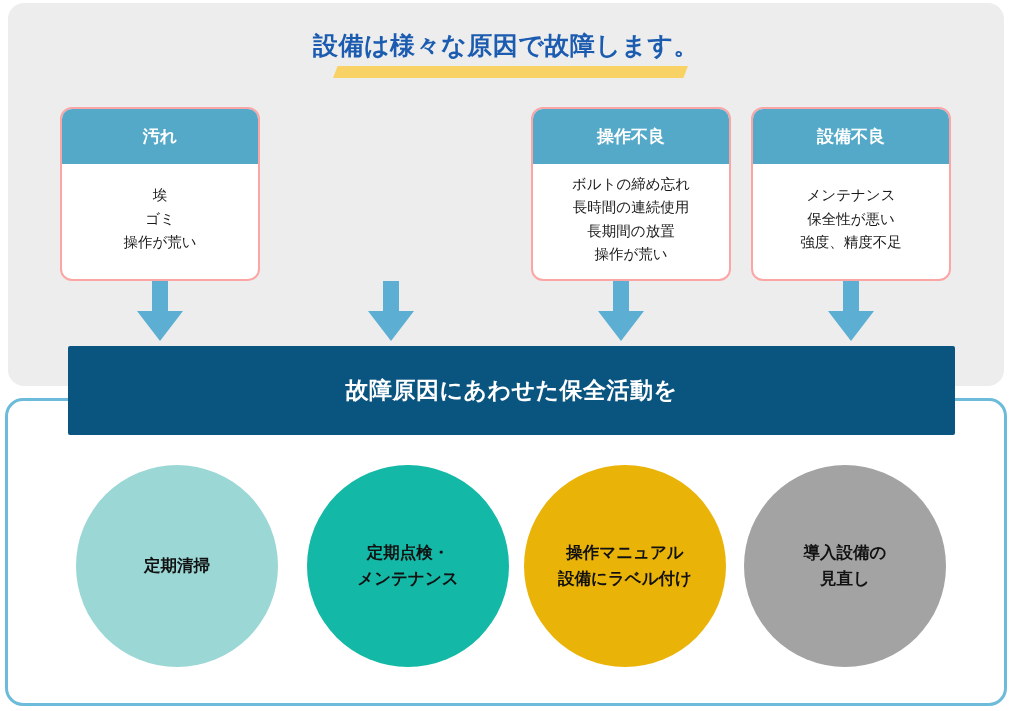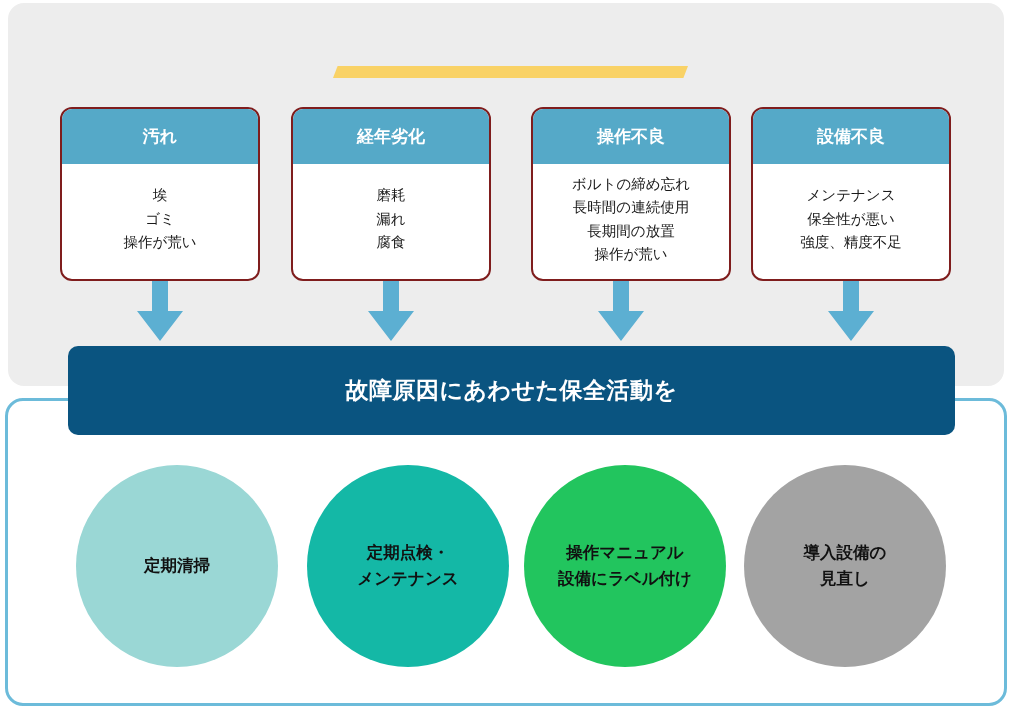--- a/index.html
+++ b/index.html
@@ -68,21 +68,21 @@
     clip-path: polygon(1.3% 0%, 100% 0%, 98.7% 100%, 0% 100%);
   }
 
   
   .card {
     position: absolute;
     top: 107px;
     width: 200px;
     height: 174px;
     background: #ffffff;
-    border: 2px solid #7f1d1d;
+    border: 2px solid #fca5a5;
     border-radius: 12px;
     box-sizing: border-box;
     overflow: hidden;
     display: flex;
     flex-direction: column;
   }
   .card-header {
     background: #55a9c8;
     color: #ffffff;
     font-size: 17px;
@@ -119,21 +119,21 @@
   .arrow svg { display: block; }
 
   
   .banner {
     position: absolute;
     left: 68px;
     top: 346px;
     width: 887px;
     height: 89px;
     background: #0a5480;
-    border-radius: 10px;
+    border-radius: 2px;
     color: #ffffff;
     font-size: 23px;
     font-weight: bold;
     display: flex;
     align-items: center;
     justify-content: center;
     letter-spacing: 0.5px;
   }
 
   
@@ -158,39 +158,34 @@
 </style>
 </head>
 <body>
 
 <div id="canvas">
 
   <div class="gray-panel"></div>
 
   <div class="white-panel"></div>
 
+  <div class="title-wrap">
+    <span class="title-text">設備は様々な原因で故障します。</span>
+  </div>
   <div class="title-underline"></div>
 
   <div class="card" style="left:60px;">
     <div class="card-header">汚れ</div>
     <div class="card-body">
       <div class="card-item">埃</div>
       <div class="card-item">ゴミ</div>
       <div class="card-item">操作が荒い</div>
     </div>
   </div>
 
-  <div class="card" style="left:291px;">
-    <div class="card-header">経年劣化</div>
-    <div class="card-body">
-      <div class="card-item">磨耗</div>
-      <div class="card-item">漏れ</div>
-      <div class="card-item">腐食</div>
-    </div>
-  </div>
 
   <div class="card" style="left:531px;">
     <div class="card-header">操作不良</div>
     <div class="card-body">
       <div class="card-item">ボルトの締め忘れ</div>
       <div class="card-item">長時間の連続使用</div>
       <div class="card-item">長期間の放置</div>
       <div class="card-item">操作が荒い</div>
     </div>
   </div>
@@ -235,21 +230,21 @@
     </div>
   </div>
 
   <div class="circle" style="left:307px; background:#14b8a6;">
     <div class="circle-label">
       <div>定期点検・</div>
       <div>メンテナンス</div>
     </div>
   </div>
 
-  <div class="circle" style="left:524px; background:#22c55e;">
+  <div class="circle" style="left:524px; background:#eab308;">
     <div class="circle-label">
       <div>操作マニュアル</div>
       <div>設備にラベル付け</div>
     </div>
   </div>
 
   <div class="circle" style="left:744px; background:#a3a3a3;">
     <div class="circle-label">
       <div>導入設備の</div>
       <div>見直し</div>

